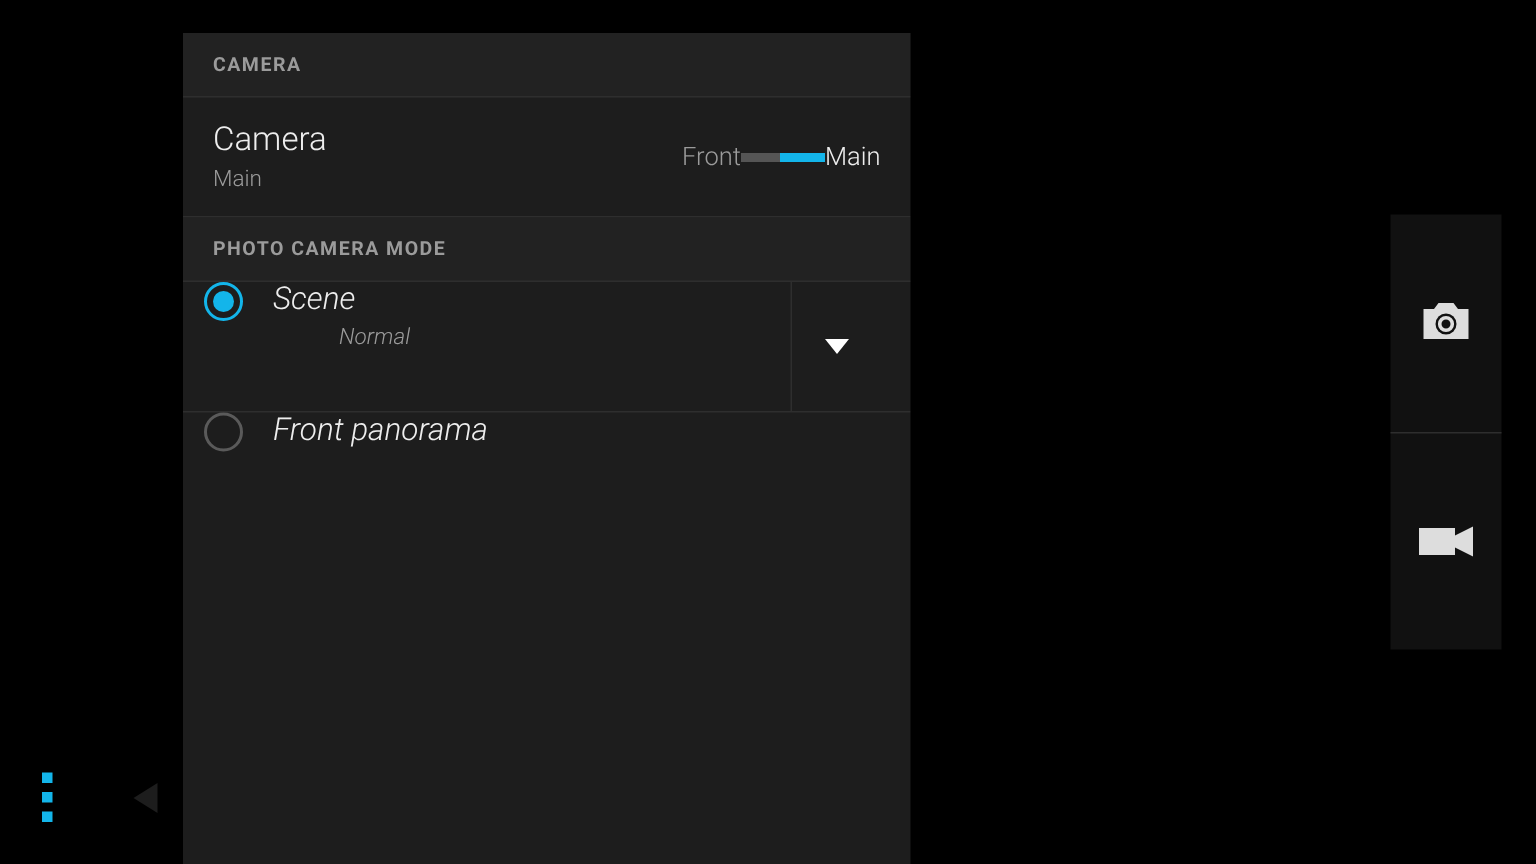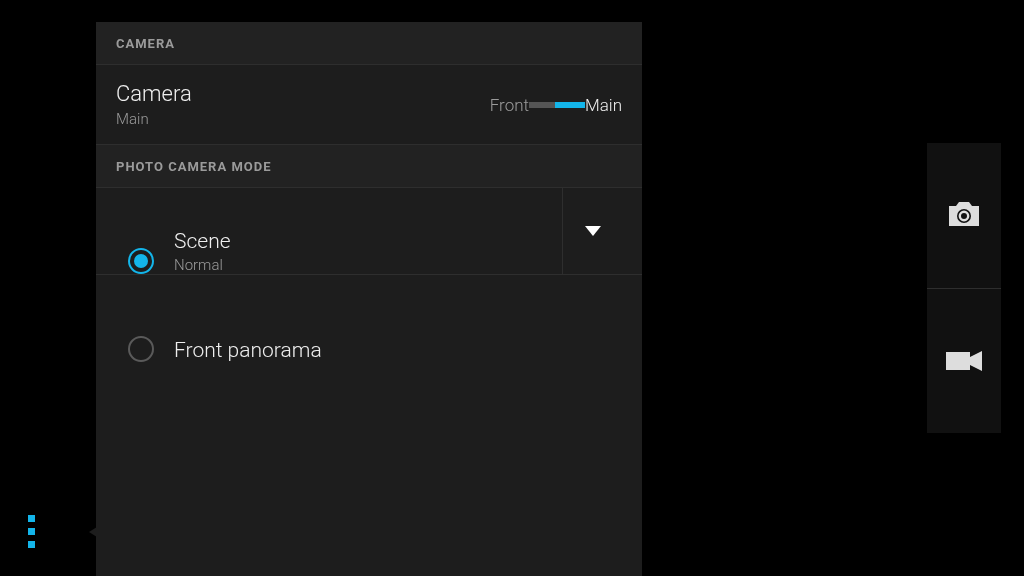--- a/index.html
+++ b/index.html
@@ -10,23 +10,23 @@
     background: #000;
     font-family: "Roboto", "Helvetica Neue", Arial, sans-serif;
     color: #fff;
     overflow: hidden;
     position: relative;
   }
 
   
   .panel {
     position: absolute;
-    left: 96px;
+    left: 122px;
     top: 22px;
-    width: 546px;
+    width: 485px;
     height: 554px;
     background: #1d1d1d;
     box-sizing: border-box;
     overflow: hidden;
   }
 
   .section-header {
     background: #222;
     height: 43px;
     display: flex;
@@ -87,25 +87,26 @@
     right: 0;
     top: 0;
     width: 30px;
     height: 6px;
     background: #13b5ea;
     border-radius: 0;
   }
 
   .mode-row {
     display: flex;
-    align-items: flex-end;
+    align-items: flex-start;
     height: 87px;
-    padding: 0 20px 0 32px;
-    border-bottom: 1px solid #2e2e2e;
-    box-sizing: border-box;
+    padding: 0 20px 0 14px;
+    border-bottom: 1px solid #2e2e2e;
+    box-sizing: border-box;
+    font-style: italic;
   }
   .mode-row:last-child { border-bottom: none; }
 
   .radio {
     flex: 0 0 auto;
     width: 26px;
     height: 26px;
     border: 2px solid #5a5a5a;
     border-radius: 50%;
     margin-right: 20px;
@@ -134,20 +135,21 @@
   .mode-label .primary {
     font-size: 21px;
     font-weight: 300;
     color: #eee;
   }
   .mode-label .secondary {
     font-size: 15px;
     font-weight: 300;
     color: #9b9b9b;
     margin-top: 3px;
+    margin-left: 44px;
   }
 
   .mode-expand {
     flex: 0 0 auto;
     width: 60px;
     height: 100%;
     display: flex;
     align-items: center;
     justify-content: center;
     border-left: 1px solid #2e2e2e;

